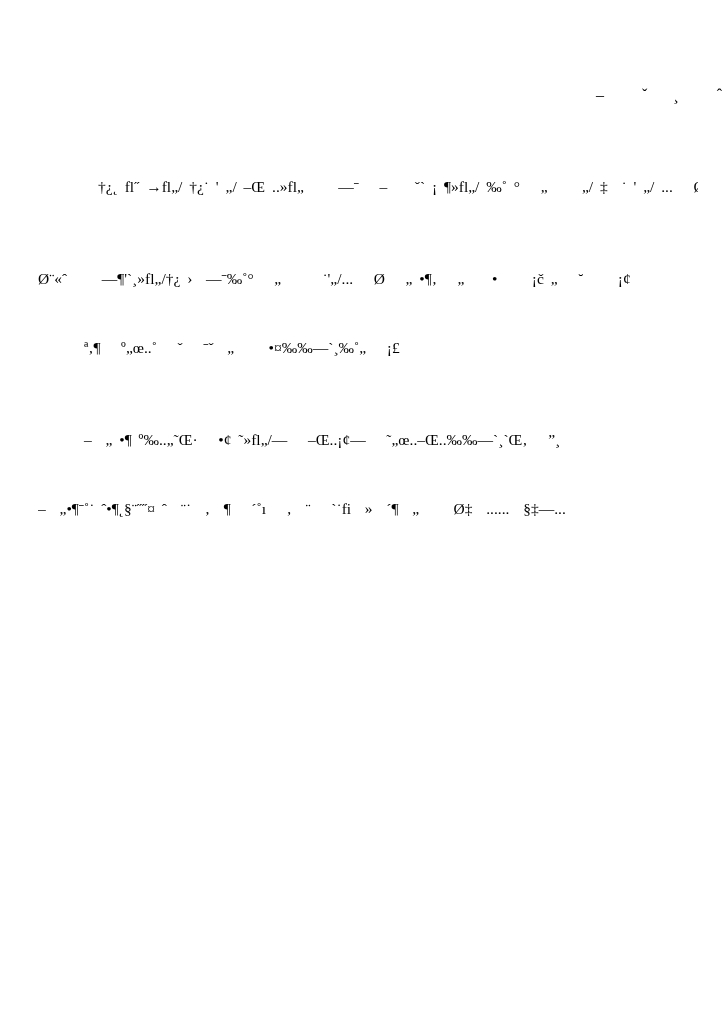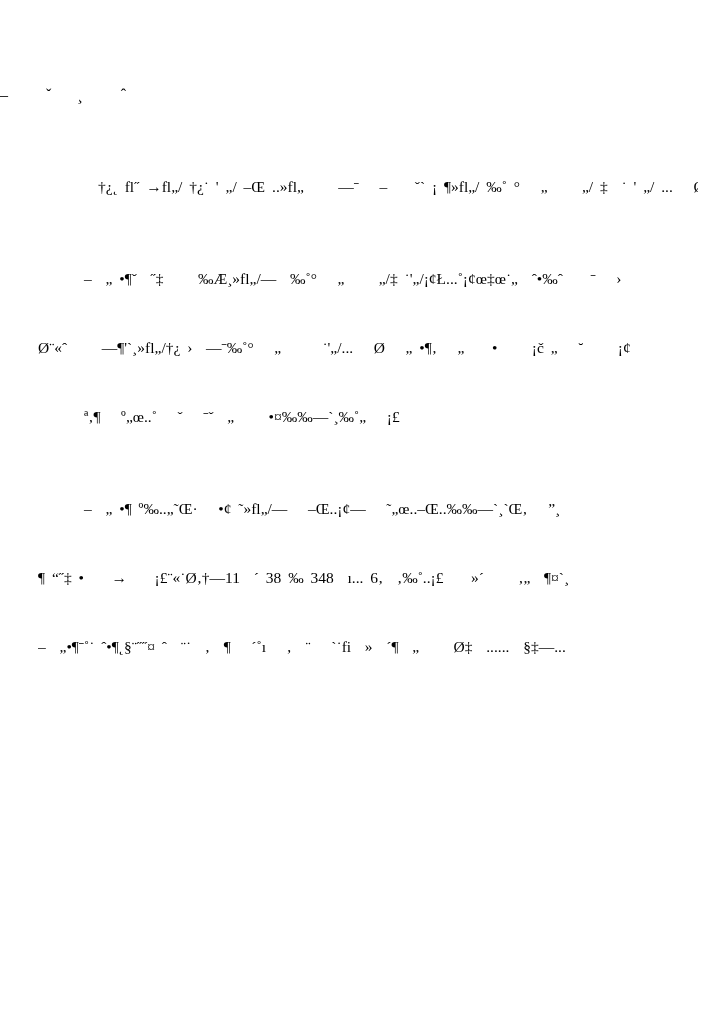--- a/index.html
+++ b/index.html
@@ -2,47 +2,45 @@
 <html><head>
 <meta charset="utf-8">
 <style>
   html,body{margin:0;padding:0;background:#e8e8e8;}
   .page{
     width:724px;height:1024px;background:#ffffff;overflow:hidden;
     position:relative;margin:0 auto;color:#000;
     font-family:"Liberation Serif","DejaVu Serif",serif;
   }
   .title{
-    margin-top:86px;text-align:left;font-size:16px;
+    margin-top:86px;text-align:right;font-size:16px;
     white-space:pre;letter-spacing:2px;
   }
   .body{
     margin:25px 26px 0 38px;font-size:15.5px;line-height:23px;
     white-space:pre;word-spacing:3px;
   }
   .line{height:23px;overflow:hidden;}
   .ind{text-indent:46px;}
   .ind2{text-indent:60px;}
 </style>
 </head>
 <body>
 
 <div class="page">
 
   <div class="title">–      ˇ    ¸      ˆ</div>
 
   <div class="body">
     <div class="line ind2">†¿˛ fl˝ →fl„/ †¿˙ ' „/ –Œ ..»fl„     —ˉ   –    ˇ` ¡ ¶»fl„/ ‰˚ °   „     „/ ‡  ˙ ' „/ ...   Ø</div>
 
-    <div class="line ind">–  „ •¶ˇ  ˝‡     ‰Æ¸»fl„/—  ‰˚°   „     „/‡ ˙'„/¡¢Ł...˚¡¢œ‡œ˙„  ˆ•‰ˆ    ˉ   ›</div>
     <div class="line">Ø¨«ˆ     —¶'`¸»fl„/†¿ ›  —ˉ‰˚°   „      ˙'„/...   Ø   „ •¶‚   „    •     ¡č „   ˘     ¡¢</div>
     <div class="line ind">ª‚¶   º„œ..˚   ˇ   ˉˇ  „     •¤‰‰—`¸‰˚„   ¡£</div>
 
     <div class="line ind">–  „ •¶ º‰..„˜Œ·   •¢ ˜»fl„/—   –Œ..¡¢—   ˜„œ..–Œ..‰‰—`¸`Œ‚   ”¸</div>
-    <div class="line">¶ “˝‡ •    →    ¡£¨«˙Ø‚†—11  ´ 38 ‰ 348  ı... 6‚  ‚‰˚..¡£    »´     ‚„  ¶¤`¸</div>
     <div class="line">–  „•¶ˉ˚˙ ˆ•¶˛§¨˝˝¤ ˆ  ¨˙  ‚  ¶   ´˚ı   ‚  ¨   `˙fi  »  ´¶  „     Ø‡  ......  §‡—...</div>
     
 
     
     
 
     
     
     
 

